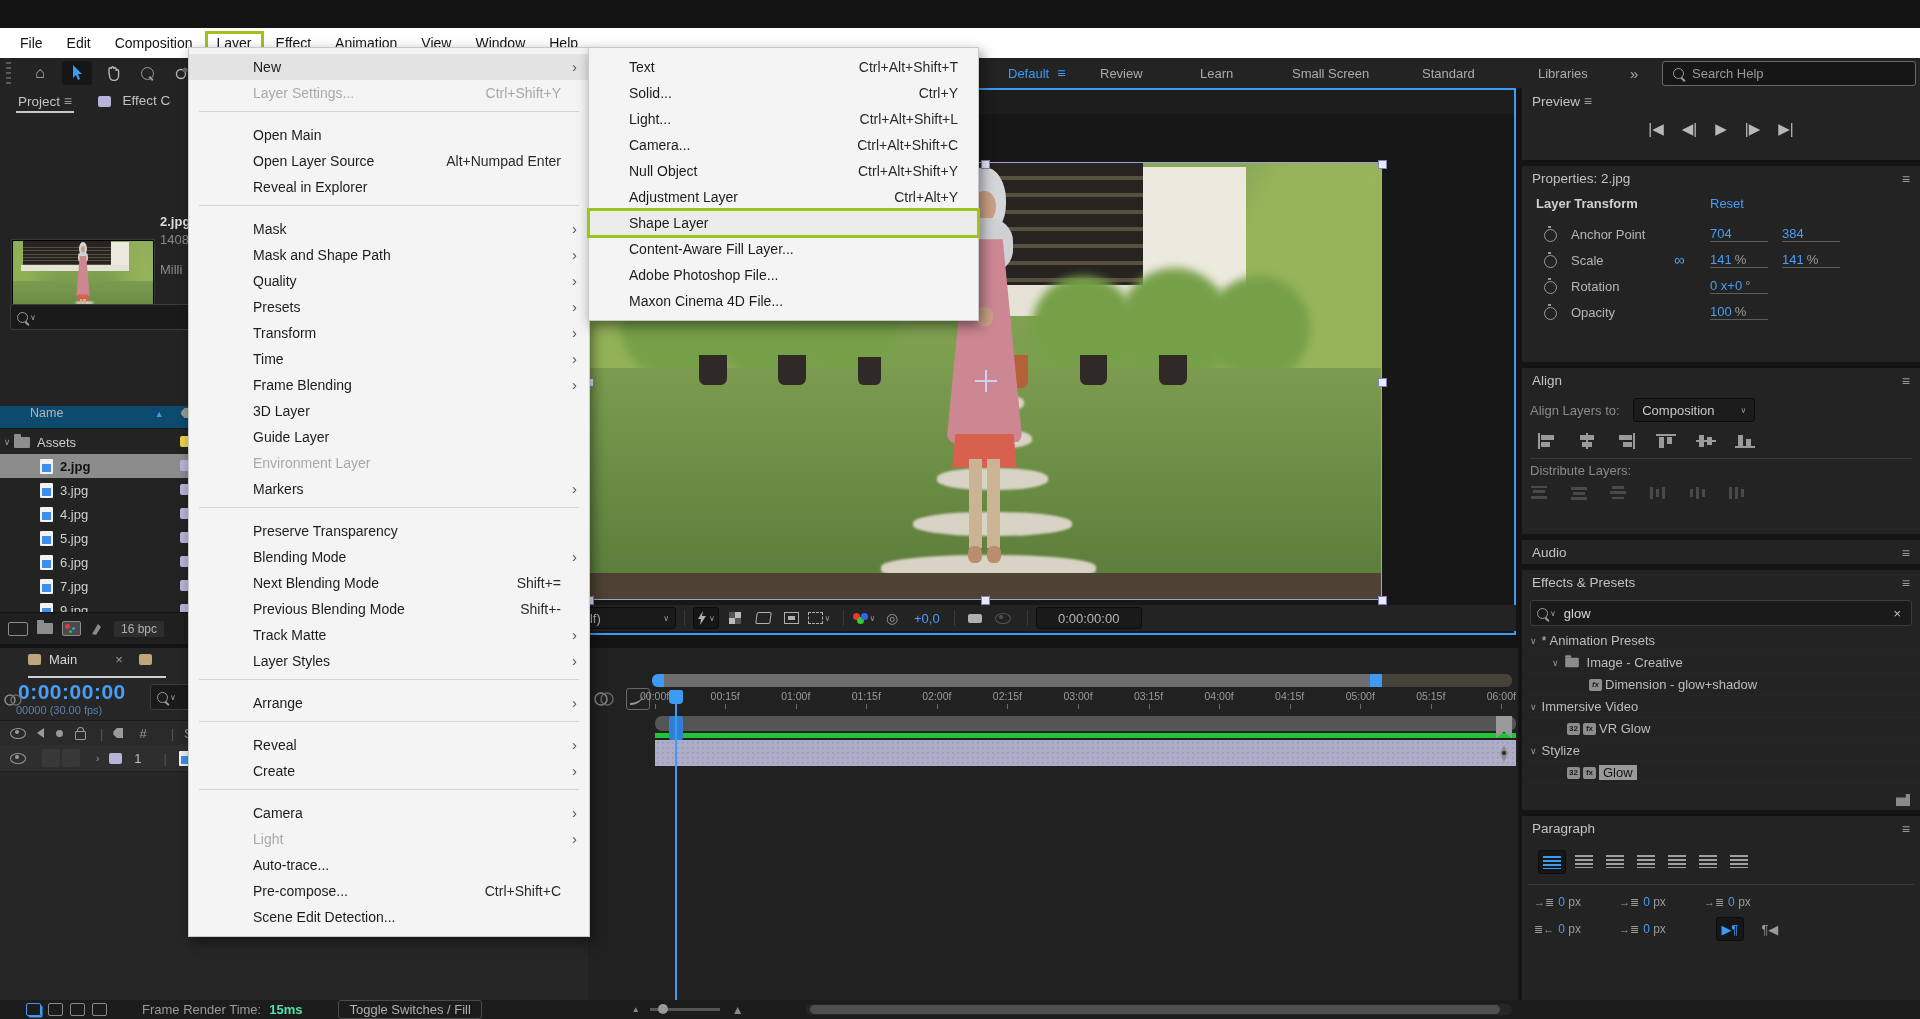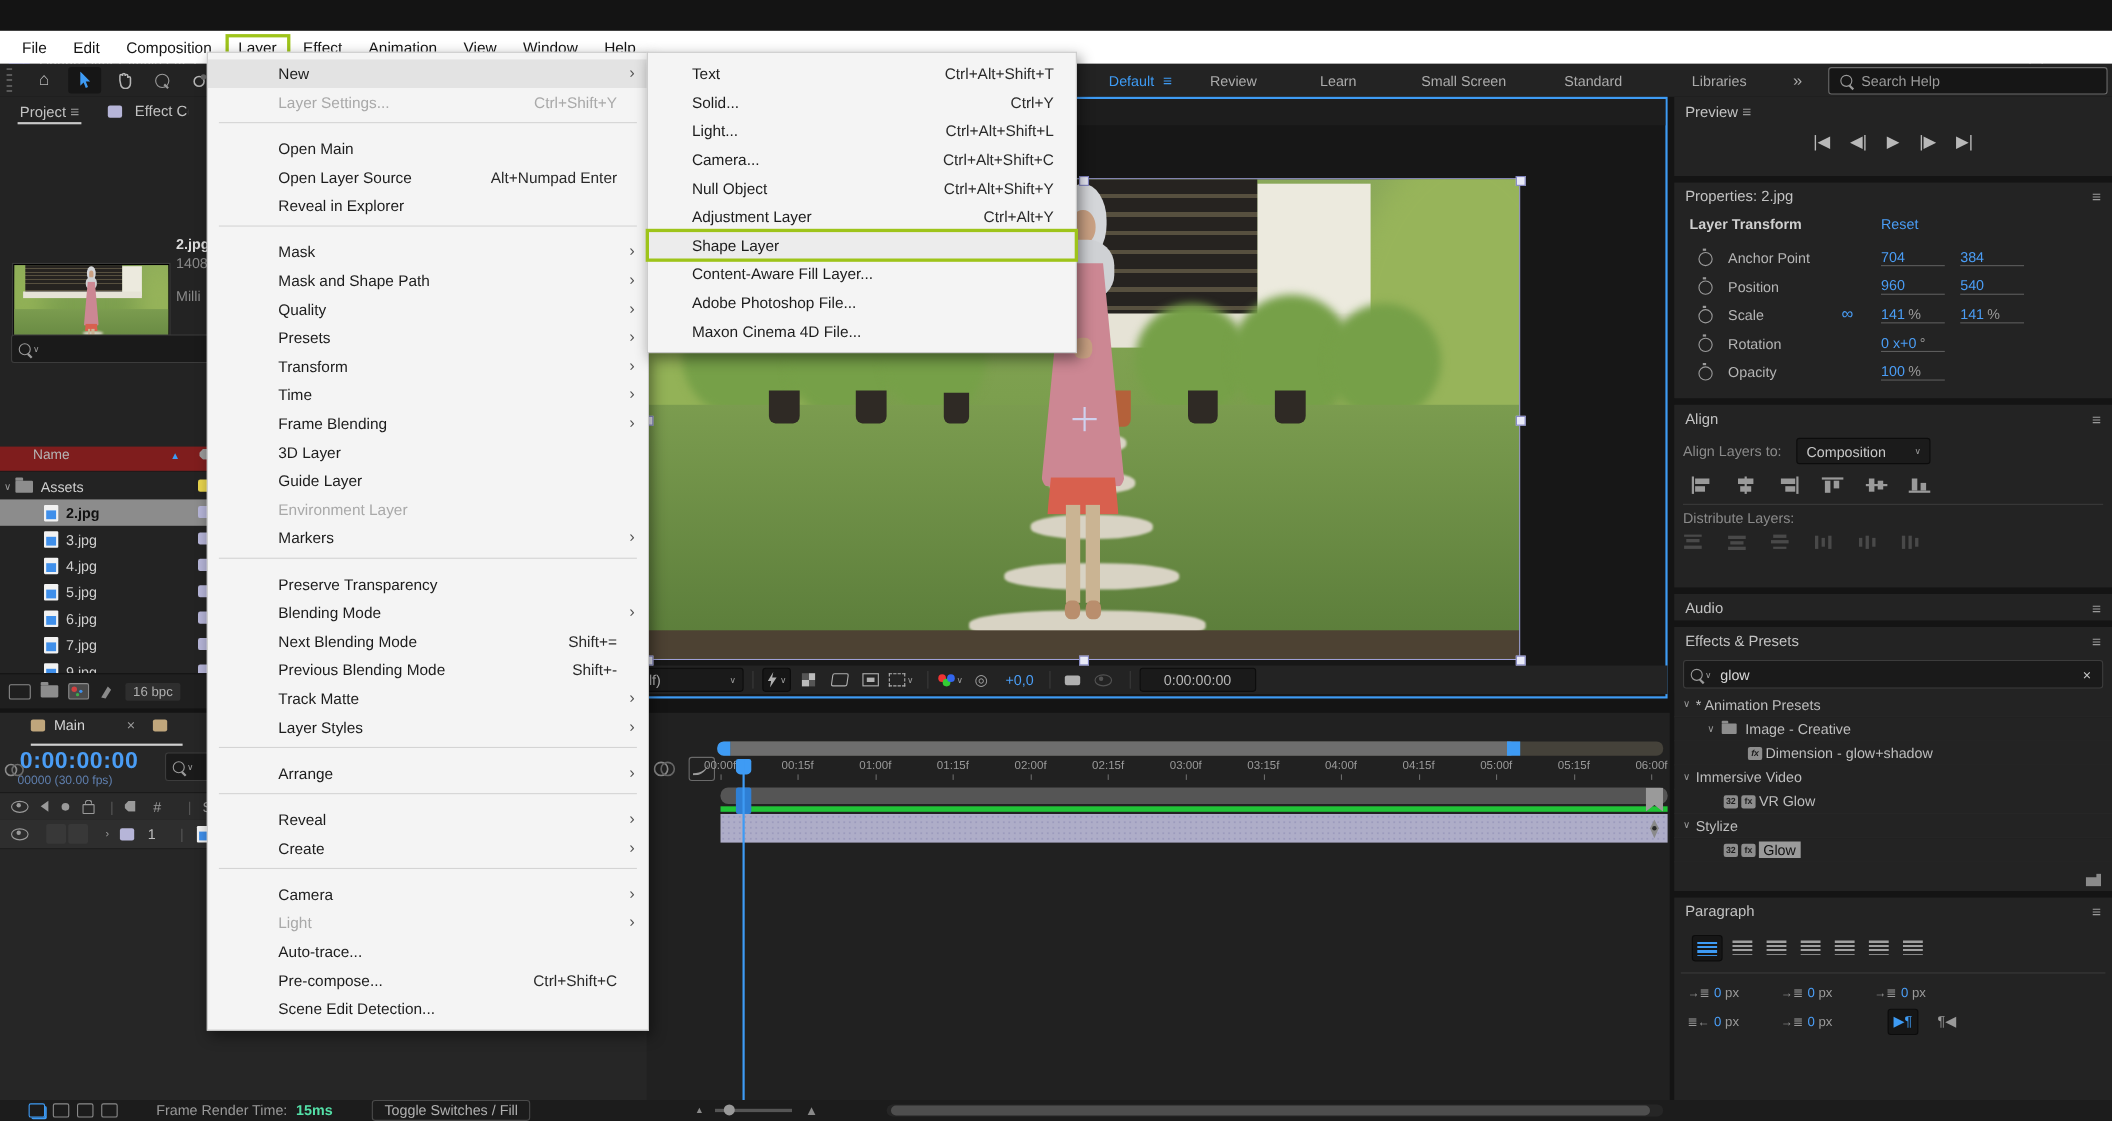--- a/index.html
+++ b/index.html
@@ -38,21 +38,21 @@
   .blue{color:#4a9df5;}
   .dim{color:#8a8a8a;}
 
   
   .ptab{display:inline-block;position:relative;padding:0 8px;}
   .ptab.active::after{content:"";position:absolute;left:6px;right:6px;bottom:2px;border-bottom:2px solid #c8c8c8;}
   .chip{display:inline-block;width:13px;height:11px;border-radius:2px;vertical-align:-1px;}
   #thumb{left:12px;top:126px;width:140px;height:86px;border:1px solid #000;outline:1px solid #3a3a3a;}
   .searchbox{background:#1a1a1a;border:1px solid #3c3c3c;border-radius:3px;display:flex;align-items:center;padding:0 6px;box-sizing:border-box;}
   .caret{font-size:8px;color:#9a9a9a;margin-left:2px;}
-  #plist-head{left:0;top:318px;width:230px;height:22px;background:#7f1d1d;border-bottom:1px solid #1a1a1a;color:#b5b5b5;font-size:12.5px;}
+  #plist-head{left:0;top:318px;width:230px;height:22px;background:#0c4a6e;border-bottom:1px solid #1a1a1a;color:#b5b5b5;font-size:12.5px;}
   .prow{height:24px;display:flex;align-items:center;position:relative;color:#cfcfcf;font-size:13px;}
   .prow.sel{background:#8c8c8c;color:#111;font-weight:bold;}
   .prow .chev{width:14px;text-align:center;font-size:9px;color:#9a9a9a;flex:none;}
   .icon-folder{width:16px;height:11px;background:#8d8d8d;border-radius:1px;position:relative;flex:none;margin-right:7px;}
   .icon-folder::before{content:"";position:absolute;left:0;top:-3px;width:7px;height:3px;background:#8d8d8d;border-radius:1px 1px 0 0;}
   .icon-img{width:13px;height:15px;background:#f2f2f2;border-radius:1px;position:relative;flex:none;margin-right:7px;}
   .icon-img::after{content:"";position:absolute;left:2px;top:5px;width:9px;height:8px;background:#3f8fea;}
   .icon-comp{width:17px;height:13px;background:#4a4a4a;border:1px solid #8a8a8a;border-radius:2px;position:relative;flex:none;margin-right:6px;}
   .icon-comp::after{content:"";position:absolute;left:2px;top:2px;width:5px;height:5px;border-radius:50%;background:#d04040;box-shadow:6px 2px 0 -1px #3f8fea,3px 5px 0 -1px #3fae4a;}
   .rowchip{position:absolute;left:180px;top:6px;}
@@ -601,27 +601,20 @@
     <div>
 
         <div class="prow2">
           <span class="stopw"></span>
           <span>Anchor Point</span>
 
           <span class="pv" style="left:188px;"><span>704</span><span class="u"></span></span>
           <span class="pv" style="left:260px;"><span>384</span><span class="u"></span></span>
         </div>
 
-        <div class="prow2">
-          <span class="stopw"></span>
-          <span>Position</span>
-
-          <span class="pv" style="left:188px;"><span>960</span><span class="u"></span></span>
-          <span class="pv" style="left:260px;"><span>540</span><span class="u"></span></span>
-        </div>
 
         <div class="prow2">
           <span class="stopw"></span>
           <span>Scale</span>
           <span class="blue showlink" style="position:absolute;left:152px;font-size:15px;display:none;">∞</span>
           <span class="pv" style="left:188px;"><span>141</span><span class="u">%</span></span>
           <span class="pv" style="left:260px;"><span>141</span><span class="u">%</span></span>
         </div>
 
         <div class="prow2">

